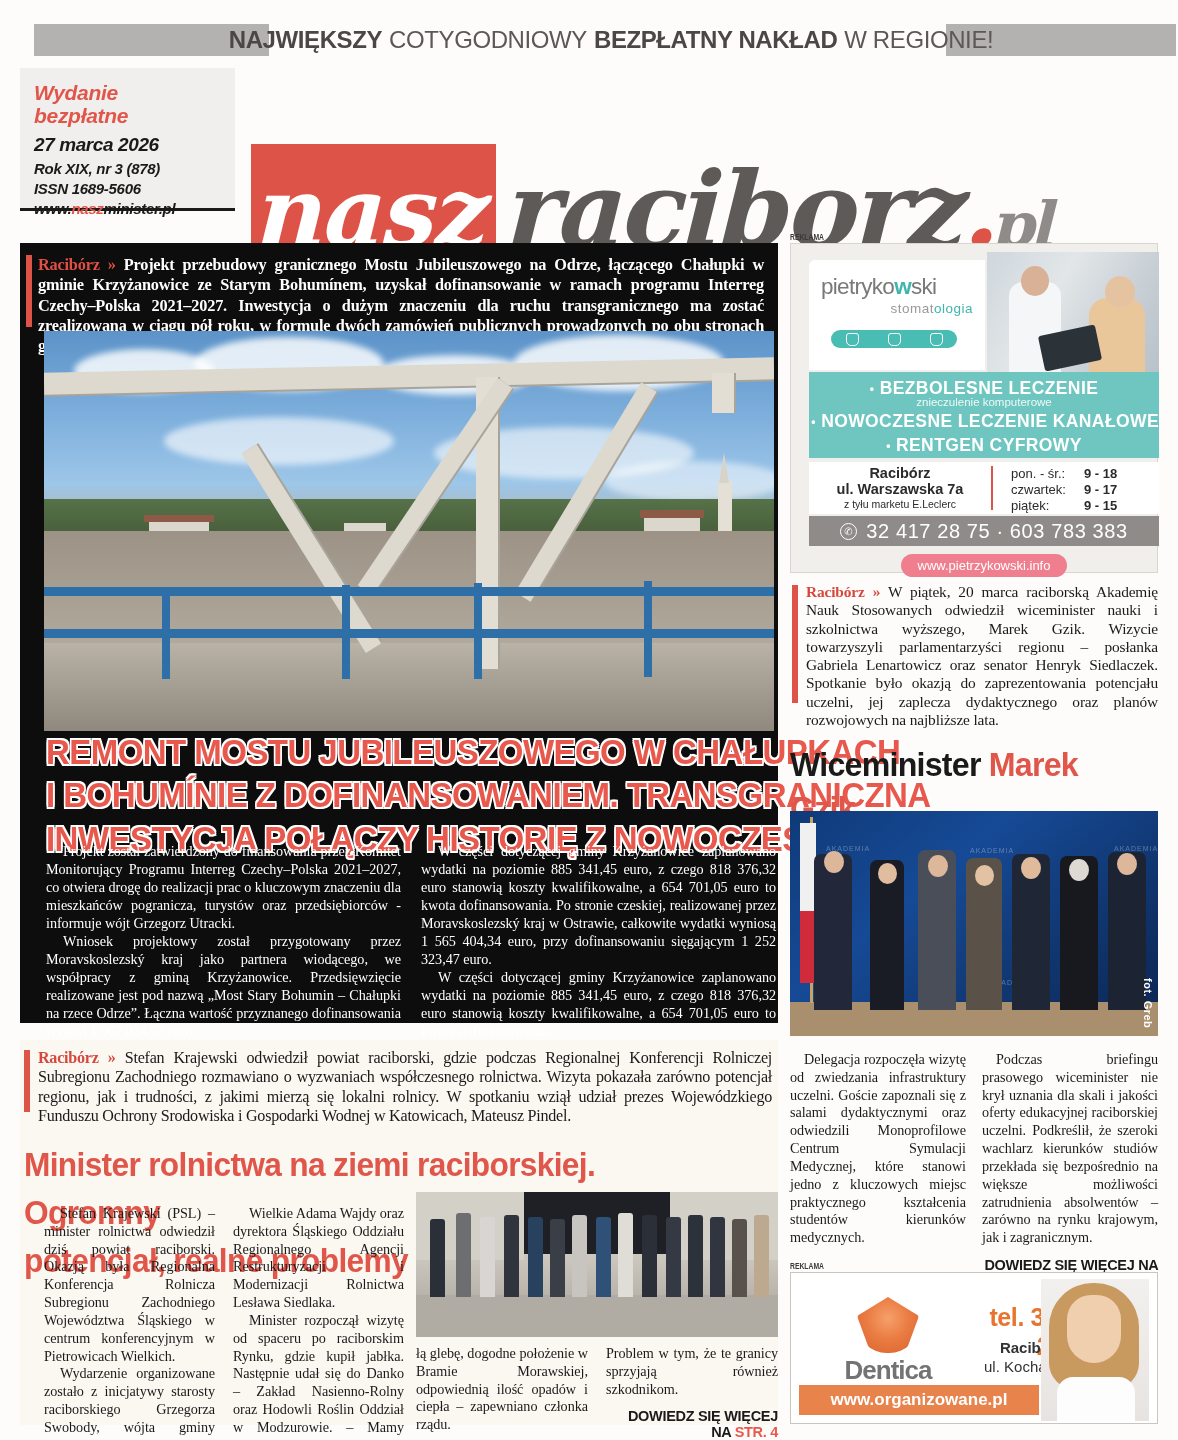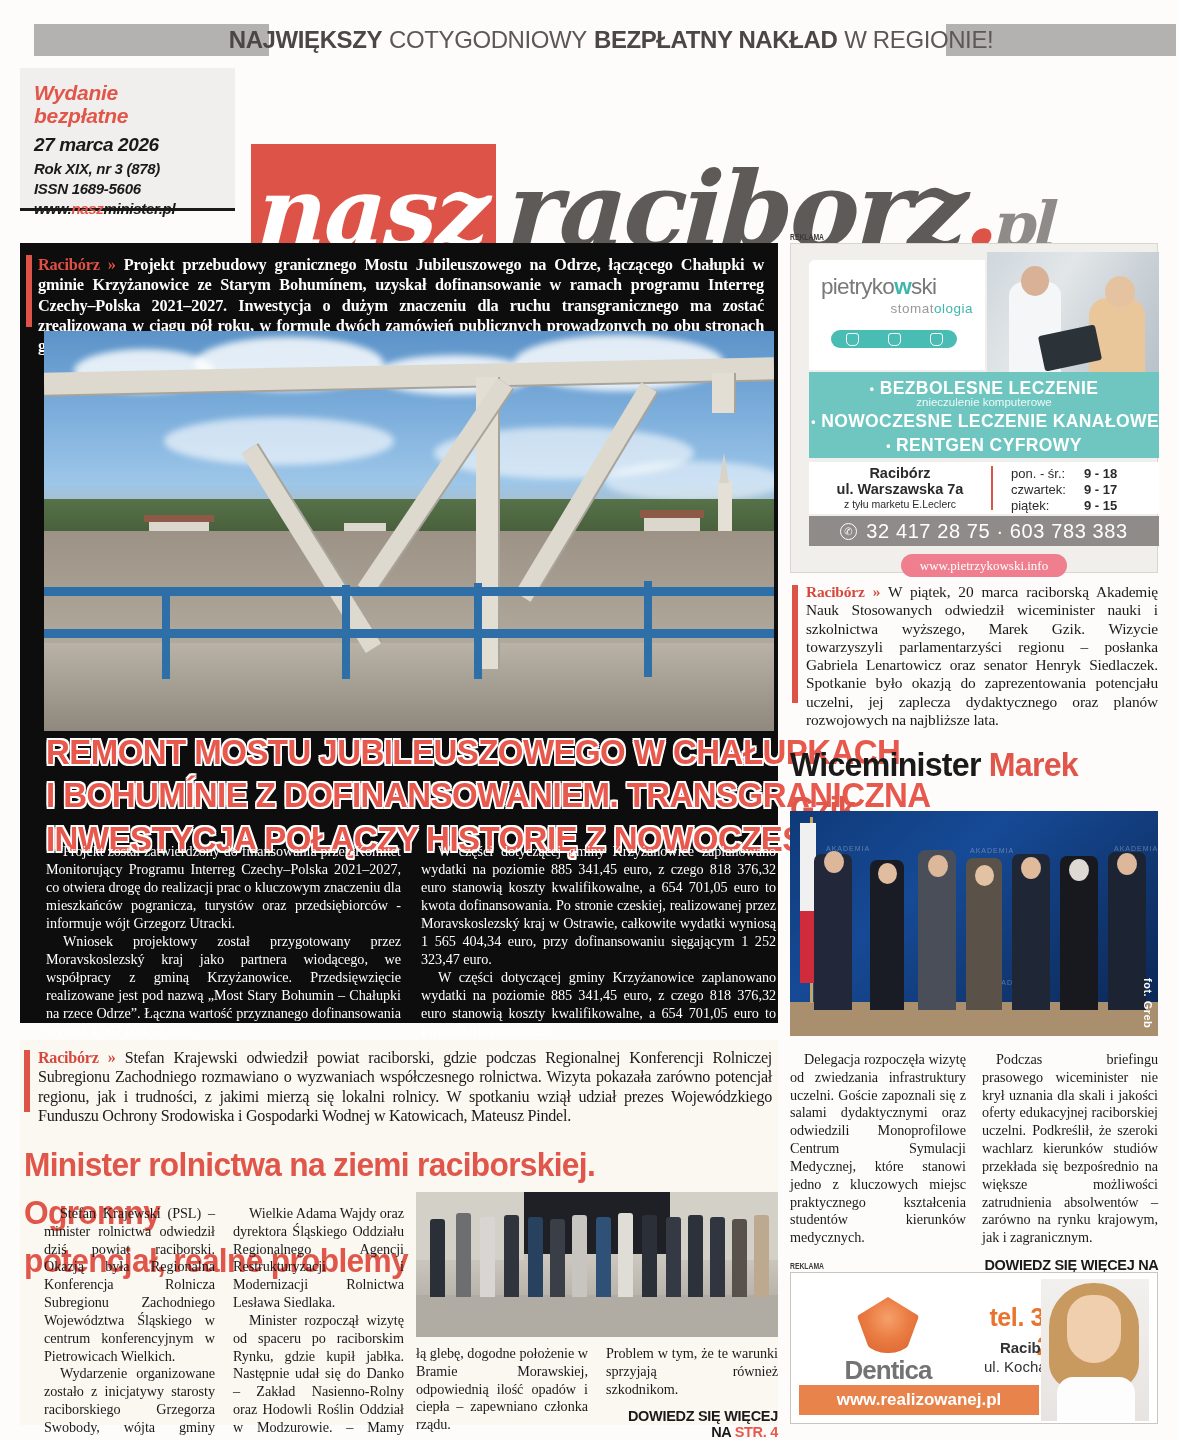--- a/index.html
+++ b/index.html
@@ -211,21 +211,21 @@
   .ad1-addr .right .hrs div { margin-bottom:1px; }
   .ad1-phone {
     position:absolute; left:18px; top:272px; width:350px; height:30px; background:#8e8b88;
     display:flex; align-items:center; justify-content:center; gap:9px;
     color:#ffffff; font-family:"Liberation Sans", sans-serif; font-size:20px; letter-spacing:0.6px;
   }
   .ad1-phone .ring { width:17px; height:17px; border:1.6px solid #fff; border-radius:50%;
      display:flex; align-items:center; justify-content:center; font-size:10px; }
   .ad1-url {
     position:absolute; left:110px; top:310px; width:166px; height:23px; background:#ef7f8f;
-    border-radius:12px; color:#ffffff; font-family:Liberation Serif, serif;
+    border-radius:12px; color:#ffffff; font-family:Liberation Sans, sans-serif;
     font-size:13px; display:flex; align-items:center; justify-content:center;
   }
 
   .art3 { position:absolute; left:790px; top:583px; width:368px; }
   .art3-lede { position:relative; padding-left:16px; }
   .art3-lede:before { content:""; position:absolute; left:2px; top:2px; width:6px; height:118px; background:#dd5347; }
   .art3-lede p { font-size:15.4px; line-height:1.185; text-align:justify; color:#1a1a1a; letter-spacing:-0.15px;}
   .art3-lede .tag { color:#d6483d; font-weight:bold; }
   .art3-head {
     margin-top:14px; font-family:"Liberation Sans", sans-serif; font-weight:bold;
@@ -423,21 +423,21 @@
       <p>Wielkie Adama Wajdy oraz dyrektora Śląskiego Oddziału Regionalnego Agencji Restrukturyzacji i Modernizacji Rolnictwa Lesława Siedlaka.</p>
       <p>Minister rozpoczął wizytę od spaceru po raciborskim Rynku, gdzie kupił jabłka. Następnie udał się do Danko – Zakład Nasienno-Rolny oraz Hodowli Roślin Oddział w Modzurowie. – Mamy doskona-</p>
     </div>
   </div>
 
   <div class="art2-bot">
     <div class="col">
       <p>łą glebę, dogodne położenie w Bramie Morawskiej, odpowiednią ilość opadów i ciepła – zapewniano członka rządu.</p>
     </div>
     <div class="col">
-      <p>Problem w tym, że te warunki sprzyjają również szkodnikom.</p>
+      <p>Problem w tym, że te granicy sprzyjają również szkodnikom.</p>
       <div class="more on-light"><span>DOWIEDZ SIĘ WIĘCEJ NA</span> <span class="pg">STR. 4</span></div>
     </div>
   </div>
 </div>
 
 <div style="position:absolute; left:790px; top:232px;" class="reklama-lbl">REKLAMA</div>
 <div class="ad1">
   <div class="ad1-inner"></div>
   <div class="ad1-white"></div>
   <div class="ad1-logo">
@@ -541,19 +541,19 @@
     <div class="ad2-tri"></div>
     <div class="d1">Dentica</div>
     <div class="d2">C E N T E R</div>
     <div class="d3">MÓJ STOMATOLOG</div>
   </div>
   <div class="ad2-tel">tel. 32 77 00 224</div>
   <div class="ad2-addr">
     <div class="r1">Racibórz 47-400</div>
     <div class="r2">ul. Kochanowskiego 3</div>
   </div>
-  <div class="ad2-bar">www.realizowanej.pl</div>
+  <div class="ad2-bar">www.organizowane.pl</div>
   <div class="ad2-model">
     <div class="hair"></div>
       <div class="face"></div>
       <div class="body"></div>
   </div>
 </div>
 
 </body></html>

